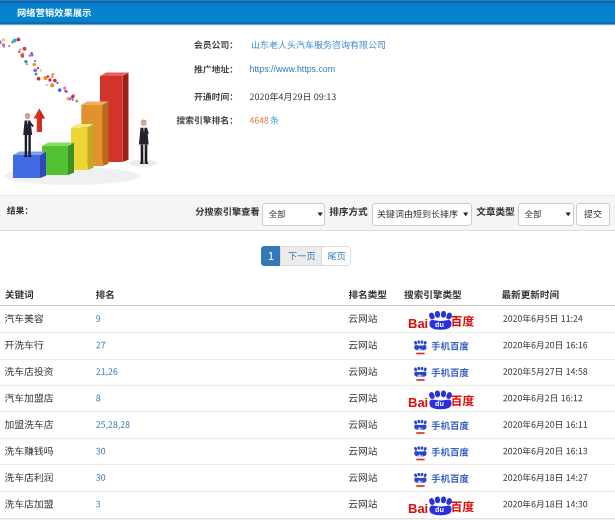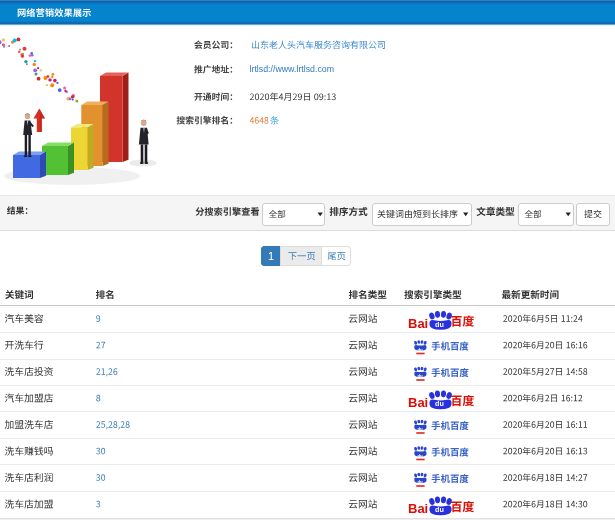--- a/index.html
+++ b/index.html
@@ -35,21 +35,21 @@
 <div class="hl" style="top:305px;background:#c9c9c9;"></div>
 <div class="hl" style="top:332px;"></div>
 <div class="hl" style="top:358.5px;"></div>
 <div class="hl" style="top:384.5px;"></div>
 <div class="hl" style="top:411px;"></div>
 <div class="hl" style="top:438px;"></div>
 <div class="hl" style="top:464px;"></div>
 <div class="hl" style="top:491px;"></div>
 <div class="hl" style="top:517.5px;background:#e2e2e2;"></div>
 <div class="abs" style="left:0;top:518.5px;width:615px;height:1.5px;background:#f0f0f0;"></div>
-<div id="url" class="abs">lrtlsd://www.lrtlsd.com</div>
+<div id="url" class="abs">https://www.https.com</div>
 <svg id="svgtop" class="abs" width="615" height="520" viewBox="0 0 615 520">
 <defs>
       <path id="g0" d="M3 -3.2C2.7 -2.3 2.3 -1.6 1.8 -1.1V-4.5C2.2 -4.1 2.6 -3.6 3 -3.2ZM0.7 -7.4V0.8H1.8V-0.7C2.1 -0.6 2.4 -0.4 2.5 -0.3C3 -0.8 3.4 -1.5 3.7 -2.3C3.9 -2 4.1 -1.7 4.2 -1.5L4.9 -2.3C4.7 -2.6 4.4 -3 4 -3.4C4.3 -4.1 4.4 -4.9 4.5 -5.8L3.5 -5.9C3.5 -5.4 3.4 -4.8 3.3 -4.3C3 -4.7 2.7 -5 2.4 -5.3L1.8 -4.7V-6.3H7.5V-0.5C7.5 -0.4 7.4 -0.3 7.2 -0.3C7 -0.3 6.3 -0.3 5.8 -0.3C5.9 0 6.1 0.5 6.2 0.8C7.1 0.8 7.7 0.8 8.1 0.6C8.5 0.4 8.6 0.1 8.6 -0.5V-7.4ZM4.4 -4.6C4.8 -4.2 5.2 -3.7 5.5 -3.2C5.2 -2.2 4.8 -1.4 4.1 -0.8C4.4 -0.7 4.8 -0.3 5 -0.2C5.5 -0.7 5.9 -1.4 6.2 -2.2C6.4 -1.9 6.6 -1.5 6.7 -1.2L7.5 -1.9C7.3 -2.4 7 -2.9 6.6 -3.4C6.8 -4.1 7 -4.9 7.1 -5.8L6.1 -5.9C6 -5.4 5.9 -4.9 5.8 -4.4C5.6 -4.7 5.3 -5 5 -5.3Z"></path>
       <path id="g1" d="M0.3 -0.6 0.5 0.5C1.5 0.1 2.6 -0.3 3.7 -0.7L3.5 -1.7C2.3 -1.3 1.1 -0.8 0.3 -0.6ZM5.2 -8C4.8 -7.1 4.2 -6.1 3.5 -5.5L2.9 -5.9C2.7 -5.6 2.5 -5.3 2.4 -5.1L1.6 -5C2.1 -5.7 2.7 -6.6 3 -7.4L1.9 -7.9C1.6 -6.9 0.9 -5.7 0.7 -5.4C0.5 -5.1 0.4 -5 0.2 -4.9C0.3 -4.6 0.5 -4.1 0.5 -3.8C0.7 -3.9 0.9 -4 1.7 -4.1C1.4 -3.6 1.1 -3.3 1 -3.2C0.7 -2.8 0.5 -2.7 0.3 -2.6C0.4 -2.3 0.5 -1.8 0.6 -1.6C0.8 -1.7 1.2 -1.9 3.5 -2.4C3.5 -2.6 3.5 -2.9 3.5 -3.2C3.6 -3 3.7 -2.7 3.7 -2.5L4.1 -2.6V0.8H5.2V0.3H7.2V0.7H8.3V-2.7L8.6 -2.6C8.7 -2.9 8.9 -3.3 9 -3.6C8.3 -3.8 7.6 -4 7.1 -4.3C7.7 -5 8.3 -5.8 8.7 -6.7L8 -7.1L7.8 -7H5.8C6 -7.3 6.1 -7.5 6.2 -7.7ZM2.2 -3.1C2.7 -3.7 3.2 -4.4 3.7 -5.1C3.8 -4.9 3.9 -4.7 4 -4.5C4.2 -4.7 4.5 -5 4.7 -5.2C4.9 -4.9 5.1 -4.6 5.4 -4.4C4.8 -4 4.1 -3.7 3.3 -3.6L3.4 -3.3ZM5.2 -0.7V-1.8H7.2V-0.7ZM4.5 -2.8C5.1 -3 5.7 -3.3 6.2 -3.7C6.8 -3.3 7.3 -3 8 -2.8ZM7.2 -6C6.9 -5.6 6.6 -5.3 6.2 -4.9C5.8 -5.3 5.5 -5.6 5.3 -6Z"></path>
       <path id="g2" d="M3.3 -3.7H6V-3.1H3.3ZM2.2 -4.4V-2.4H7.1V-4.4ZM0.7 -5.6V-3.7H1.7V-4.8H7.6V-3.7H8.7V-5.6ZM1.5 -2V0.8H2.5V0.6H6.9V0.8H8V-2ZM2.5 -0.3V-1.1H6.9V-0.3ZM5.8 -7.9V-7.3H3.5V-7.9H2.4V-7.3H0.5V-6.3H2.4V-5.8H3.5V-6.3H5.8V-5.8H6.9V-6.3H8.8V-7.3H6.9V-7.9Z"></path>
       <path id="g3" d="M4 -7.2C4.3 -6.7 4.6 -5.9 4.7 -5.5L5.6 -6C5.5 -6.4 5.2 -7.1 4.8 -7.6ZM8 -7.7C7.8 -7.1 7.5 -6.4 7.2 -5.9L8.1 -5.5C8.3 -6 8.7 -6.7 9 -7.3ZM0.5 -3.4V-2.4H1.7V-0.9C1.7 -0.5 1.4 -0.3 1.2 -0.1C1.4 0.1 1.6 0.5 1.7 0.8C1.9 0.6 2.2 0.4 3.8 -0.4C3.8 -0.7 3.7 -1.1 3.7 -1.4L2.7 -0.9V-2.4H3.9V-3.4H2.7V-4.3H3.7V-5.3H1.2C1.3 -5.4 1.5 -5.6 1.6 -5.8H3.8V-6.9H2.2C2.3 -7.1 2.4 -7.4 2.5 -7.6L1.5 -7.9C1.2 -7.1 0.7 -6.3 0.2 -5.8C0.4 -5.5 0.6 -4.9 0.7 -4.7L1 -5V-4.3H1.7V-3.4ZM5.1 -2.6H7.7V-1.9H5.1ZM5.1 -3.6V-4.3H7.7V-3.6ZM5.9 -7.9V-5.3H4.1V0.8H5.1V-1H7.7V-0.4C7.7 -0.3 7.6 -0.2 7.5 -0.2C7.4 -0.2 6.9 -0.2 6.5 -0.2C6.6 0 6.8 0.5 6.8 0.8C7.5 0.8 7.9 0.8 8.3 0.6C8.6 0.4 8.7 0.1 8.7 -0.4V-5.3L7.7 -5.3H6.9V-7.9Z"></path>
       <path id="g4" d="M1.8 -7.6C2 -7.3 2.2 -6.9 2.3 -6.6H0.4V-5.6H3.6L2.9 -5.2C3.2 -4.9 3.5 -4.4 3.8 -4L2.9 -4.1C2.8 -3.8 2.7 -3.5 2.6 -3.2L2 -3.8L1.3 -3.3C1.7 -3.9 2.1 -4.6 2.4 -5.3L1.4 -5.6C1.1 -4.9 0.6 -4 0.2 -3.5C0.4 -3.3 0.8 -3 0.9 -2.8L1.2 -3.2C1.5 -2.9 1.8 -2.5 2.1 -2.1C1.7 -1.3 1 -0.6 0.2 -0.2C0.4 0 0.8 0.4 1 0.7C1.7 0.2 2.3 -0.5 2.8 -1.3C3.2 -0.8 3.5 -0.4 3.6 -0.1L4.5 -0.8C4.3 -1.2 3.9 -1.8 3.4 -2.3C3.6 -2.8 3.7 -3.2 3.9 -3.7C3.9 -3.6 4 -3.5 4 -3.4L4.5 -3.6C4.7 -3.4 5 -3 5.1 -2.7C5.3 -2.9 5.4 -3.1 5.5 -3.3C5.7 -2.7 5.9 -2.2 6.2 -1.7C5.6 -0.9 4.9 -0.4 4 0.1C4.2 0.3 4.6 0.7 4.8 0.9C5.6 0.5 6.2 0 6.8 -0.7C7.2 -0.1 7.7 0.5 8.3 0.8C8.5 0.6 8.8 0.2 9.1 0C8.4 -0.4 7.9 -1 7.4 -1.7C7.9 -2.6 8.3 -3.8 8.5 -5.2H8.9V-6.3H6.6C6.7 -6.8 6.8 -7.2 6.9 -7.7L5.9 -7.9C5.7 -6.5 5.3 -5.2 4.8 -4.2C4.5 -4.6 4.2 -5.2 3.8 -5.6H4.9V-6.6H2.7L3.3 -6.9C3.2 -7.2 3 -7.6 2.8 -7.9ZM6.3 -5.2H7.4C7.3 -4.3 7.1 -3.5 6.8 -2.8C6.5 -3.3 6.3 -4 6.1 -4.7Z"></path>
       <path id="g5" d="M1.4 -7.5V-3.6H4.1V-3H0.5V-2H3.3C2.5 -1.3 1.3 -0.7 0.2 -0.3C0.5 -0.1 0.8 0.3 1 0.6C2.1 0.2 3.2 -0.5 4.1 -1.4V0.8H5.3V-1.5C6.1 -0.6 7.3 0.1 8.3 0.5C8.5 0.2 8.8 -0.2 9.1 -0.4C8 -0.7 6.9 -1.3 6.1 -2H8.8V-3H5.3V-3.6H8V-7.5ZM2.6 -5.1H4.1V-4.5H2.6ZM5.3 -5.1H6.7V-4.5H5.3ZM2.6 -6.5H4.1V-6H2.6ZM5.3 -6.5H6.7V-6H5.3Z"></path>
       <path id="g6" d="M3 0.9V0.9C3.2 0.8 3.6 0.7 5.6 0.2C5.6 0 5.6 -0.4 5.7 -0.7L4.1 -0.4V-1.8H5.1C5.7 -0.5 6.7 0.4 8.4 0.8C8.5 0.5 8.8 0.1 9 -0.1C8.4 -0.2 7.8 -0.4 7.4 -0.7C7.8 -0.9 8.2 -1.1 8.6 -1.4L7.9 -1.8H8.9V-2.8H7.2V-3.4H8.5V-4.4H7.2V-5H8.4V-7.5H1.2V-4.7C1.2 -3.3 1.1 -1.1 0.2 0.3C0.5 0.4 1 0.7 1.2 0.9C2.2 -0.7 2.3 -3.1 2.3 -4.7V-5H3.7V-4.4H2.5V-3.4H3.7V-2.8H2.3V-1.8H3.1V-0.9C3.1 -0.4 2.8 -0.1 2.6 0C2.8 0.2 3 0.6 3 0.9ZM4.7 -3.4H6.1V-2.8H4.7ZM4.7 -4.4V-5H6.1V-4.4ZM6.1 -1.8H7.6C7.3 -1.6 7 -1.4 6.7 -1.2C6.5 -1.4 6.3 -1.6 6.1 -1.8ZM2.3 -6.6H7.3V-6H2.3Z"></path>
       <path id="g7" d="M1.8 -3.3C1.5 -2.3 0.9 -1.3 0.2 -0.7C0.5 -0.5 1 -0.2 1.2 0C1.9 -0.7 2.6 -1.9 3 -3ZM6.2 -2.9C6.8 -2 7.5 -0.8 7.7 0L8.8 -0.5C8.6 -1.3 7.9 -2.4 7.3 -3.3ZM1.3 -7.3V-6.2H7.9V-7.3ZM0.5 -5.1V-4H4.1V-0.5C4.1 -0.4 4 -0.3 3.8 -0.3C3.7 -0.3 3 -0.3 2.5 -0.4C2.6 0 2.8 0.5 2.9 0.8C3.7 0.8 4.3 0.8 4.7 0.6C5.2 0.5 5.3 0.1 5.3 -0.5V-4H8.8V-5.1Z"></path>

